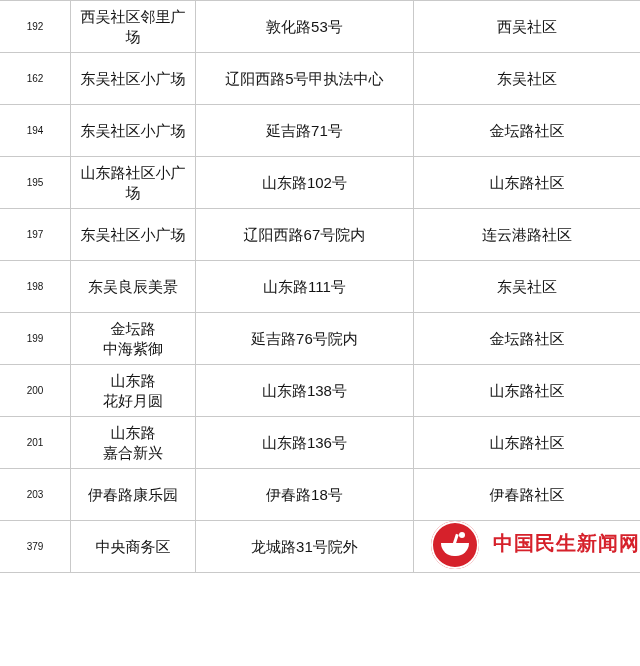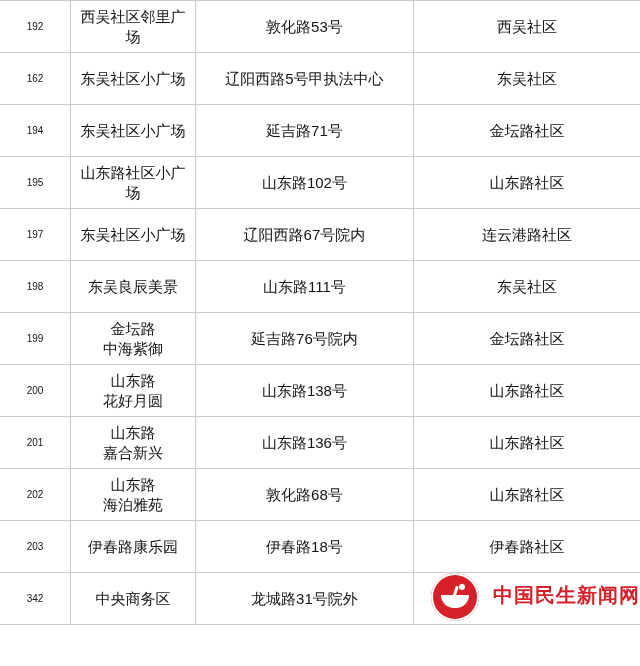--- a/index.html
+++ b/index.html
@@ -253,50 +253,35 @@
           </td>
         <td>
             <span class="cell-lines">山东路136号</span>
           </td>
         <td>
             <span class="cell-lines">山东路社区</span>
           </td>
       </tr>
       <tr>
         <td>
-            <span class="cell-lines">202</span>
-          </td>
-        <td>
-            <span class="cell-lines">山东路
-海泊雅苑</span>
-          </td>
-        <td>
-            <span class="cell-lines">敦化路68号</span>
-          </td>
-        <td>
-            <span class="cell-lines">山东路社区</span>
-          </td>
-      </tr>
-      <tr>
-        <td>
             <span class="cell-lines">203</span>
           </td>
         <td>
             <span class="cell-lines">伊春路康乐园</span>
           </td>
         <td>
             <span class="cell-lines">伊春路18号</span>
           </td>
         <td>
             <span class="cell-lines">伊春路社区</span>
           </td>
       </tr>
       <tr>
         <td>
-            <span class="cell-lines">342</span>
+            <span class="cell-lines">379</span>
           </td>
         <td>
             <span class="cell-lines">中央商务区</span>
           </td>
         <td>
             <span class="cell-lines">龙城路31号院外</span>
           </td>
         <td>
             <span class="cell-lines"></span>
           </td>

